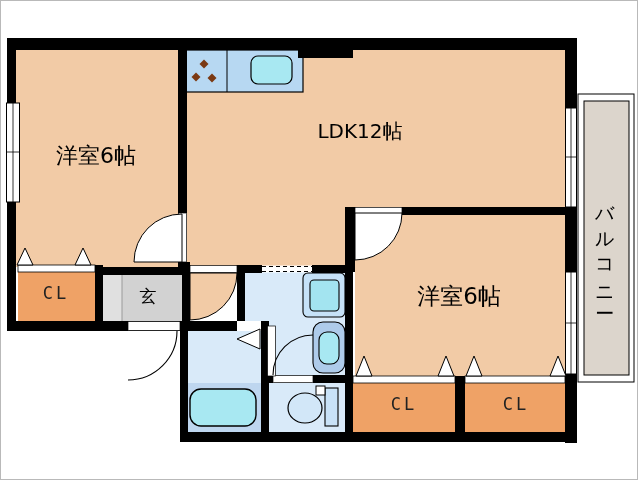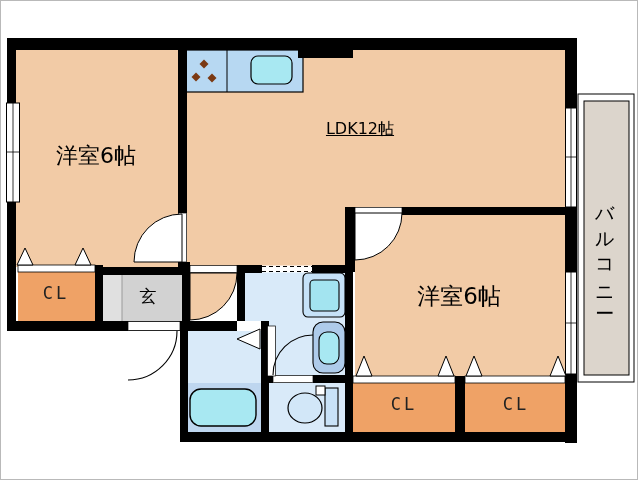--- a/index.html
+++ b/index.html
@@ -5,21 +5,21 @@
   html,body{margin:0;padding:0;background:#fff;}
   .stage{
     position:relative;width:638px;height:480px;background:#ffffff;
     outline:1px solid #b9b9b9;outline-offset:-1px;overflow:hidden;
     font-family:"DejaVu Sans",sans-serif;
   }
   .stage svg{position:absolute;left:0;top:0;}
   .lbl{position:absolute;color:#000;text-align:center;line-height:1.15;
        font-family:"DejaVu Sans",sans-serif;white-space:nowrap;}
   .lbl-room-l{left:26px;top:143px;width:140px;font-size:22px;}
-  .lbl-ldk{left:275px;top:120px;width:170px;font-size:16px;text-decoration:underline;}
+  .lbl-ldk{left:275px;top:120px;width:170px;font-size:20px;}
   .lbl-room-r{left:388px;top:283px;width:142px;font-size:23px;}
   .lbl-balcony{left:594px;top:170px;height:160px;font-size:19px;letter-spacing:6px;
                writing-mode:vertical-rl;text-orientation:upright;}
   .lbl-genkan{left:134px;top:287px;width:28px;font-size:17px;}
   .lbl-cl{font-family:"DejaVu Sans Mono","DejaVu Sans",monospace;color:#222;
           font-size:17px;letter-spacing:3px;}
   .lbl-cl-left{left:26px;top:284px;width:60px;}
   .lbl-cl-r1{left:374px;top:395px;width:60px;}
   .lbl-cl-r2{left:486px;top:395px;width:60px;}
 </style>

